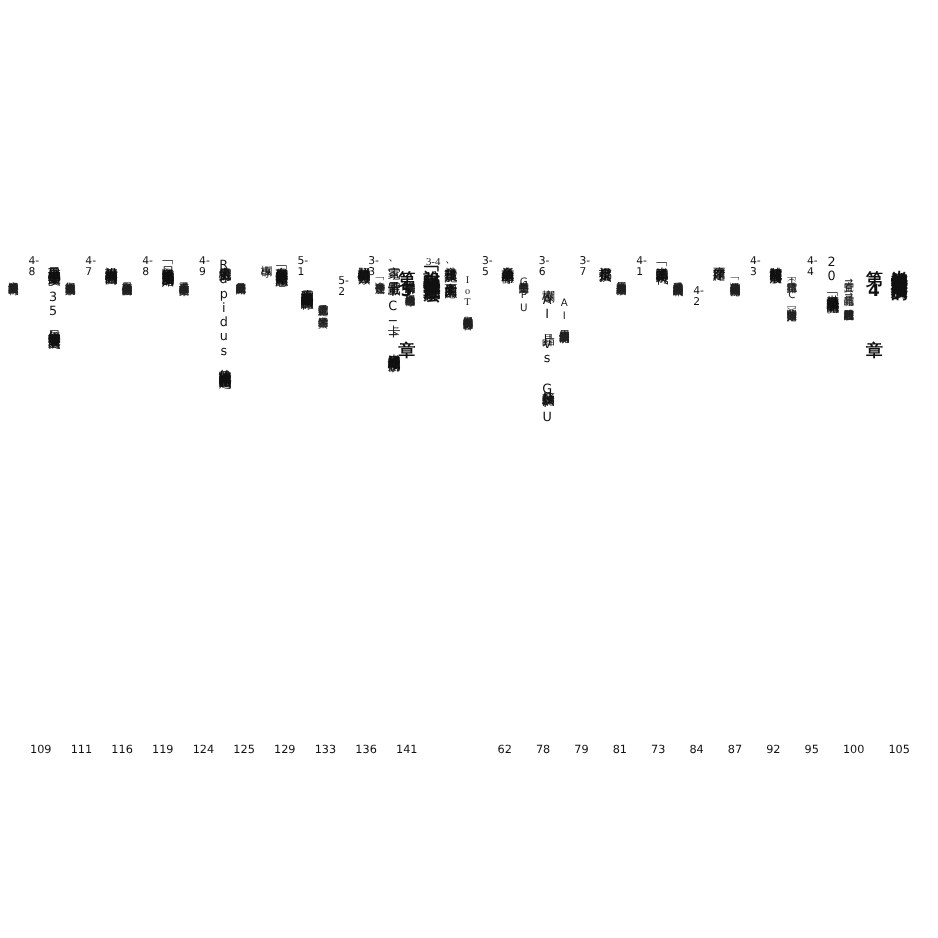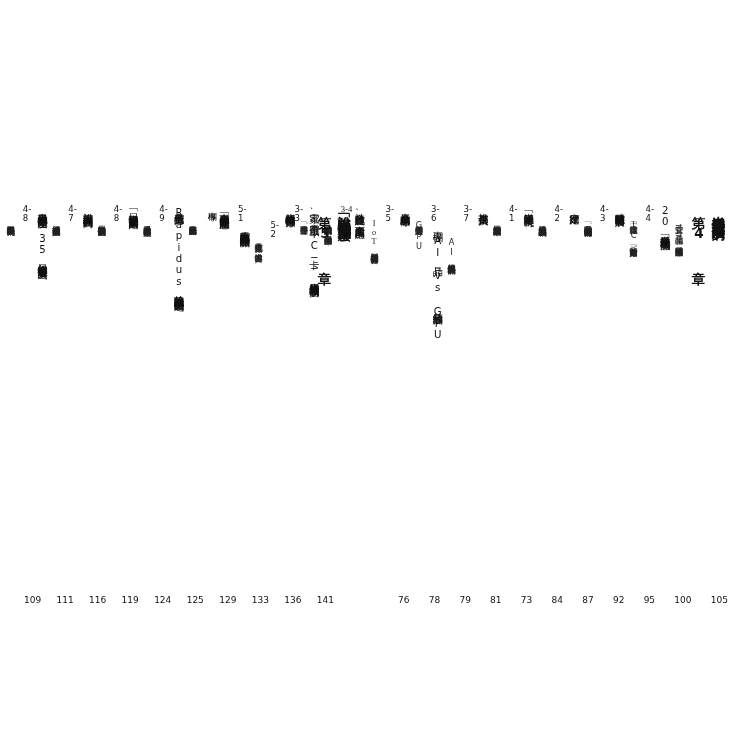--- a/index.html
+++ b/index.html
@@ -47,21 +47,21 @@
       <div style="display:flex; flex-direction:column; align-items:center; width:13px;">
         <span style="font-size:8.6px; line-height:1.05;">4-3</span>
       </div>
       <div style="display:flex; flex-direction:row;">
         <div style="writing-mode:vertical-rl; text-orientation:upright; font-size:10.2px; line-height:1.3; letter-spacing:0.4px; white-space:nowrap;">積體電路的發明與發展</div>
         <div style="writing-mode:vertical-rl; text-orientation:upright; font-size:8.2px; line-height:1.25; letter-spacing:0.2px; white-space:nowrap; color:#222; margin-left:2px; margin-top:14px;">「積體電路（IC）的發明」與「摩爾定律」</div>
       </div>
     </div>
 
     <div style="display:flex; flex-direction:row; margin-left:7px;">
-      <div style="display:flex; flex-direction:column; align-items:flex-end; width:13px;">
+      <div style="display:flex; flex-direction:column; align-items:flex-end; width:13px;margin-top:24px;">
         <span style="font-size:8.6px; line-height:1.05;">4-2</span>
       </div>
       <div style="display:flex; flex-direction:row;">
         <div style="writing-mode:vertical-rl; text-orientation:upright; font-size:10.2px; line-height:1.3; letter-spacing:0.4px; white-space:nowrap;">摩爾定律</div>
         <div style="writing-mode:vertical-rl; text-orientation:upright; font-size:8.2px; line-height:1.25; letter-spacing:0.2px; white-space:nowrap; color:#222; margin-left:2px; margin-top:14px;">「電晶體」是取代真空管的劃時代電子元件</div>
       </div>
     </div>
 
     <div style="display:flex; flex-direction:row; margin-left:7px;">
       <div style="display:flex; flex-direction:column; align-items:center; width:13px;">
@@ -129,21 +129,21 @@
     <span>105</span>
     <span>100</span>
     <span>95</span>
     <span>92</span>
     <span>87</span>
     <span>84</span>
     <span>73</span>
     <span>81</span>
     <span>79</span>
     <span>78</span>
-    <span>76</span>
+    <span>62</span>
   </div>
 
   <div style="position:absolute; left:24px; top:205px; width:330px; height:400px; display:flex; flex-direction:row-reverse; align-items:flex-start; gap:0;">
 
     <div style="display:flex; flex-direction:row; margin-left:7px;">
       <div style="writing-mode:vertical-rl; text-orientation:upright; font-size:13.5px; font-weight:bold; letter-spacing:2px; white-space:nowrap;">第 5 章</div>
       <div style="writing-mode:vertical-rl; text-orientation:upright; font-size:13.5px; font-weight:bold; letter-spacing:1px; white-space:nowrap; margin-left:2px;">說起來「半導體」到底是什麼？</div>
     </div>
 
     <div style="display:flex; flex-direction:row; margin-left:7px;">

